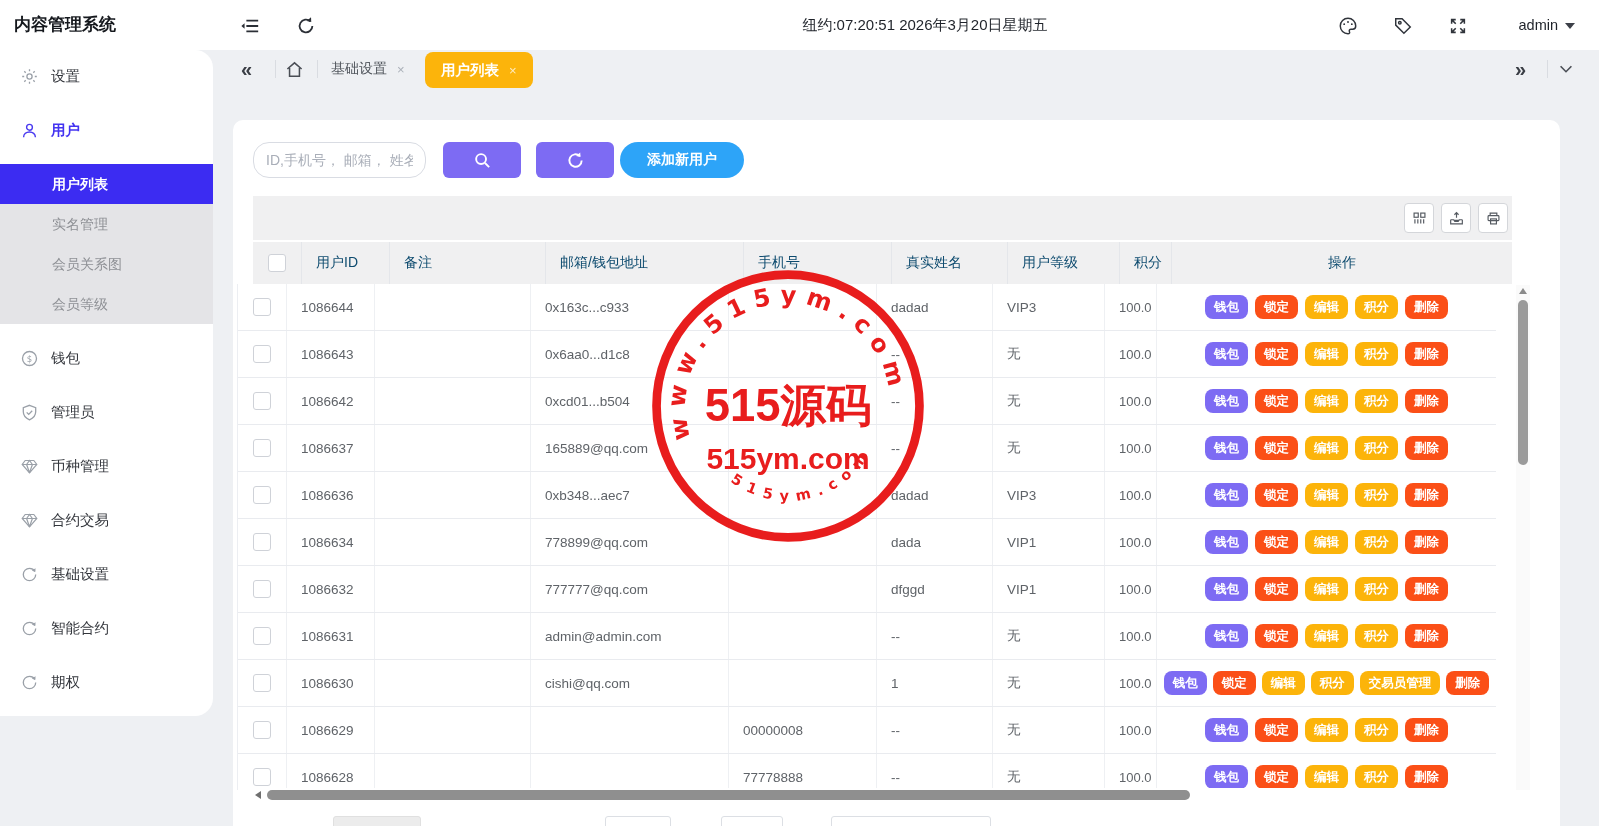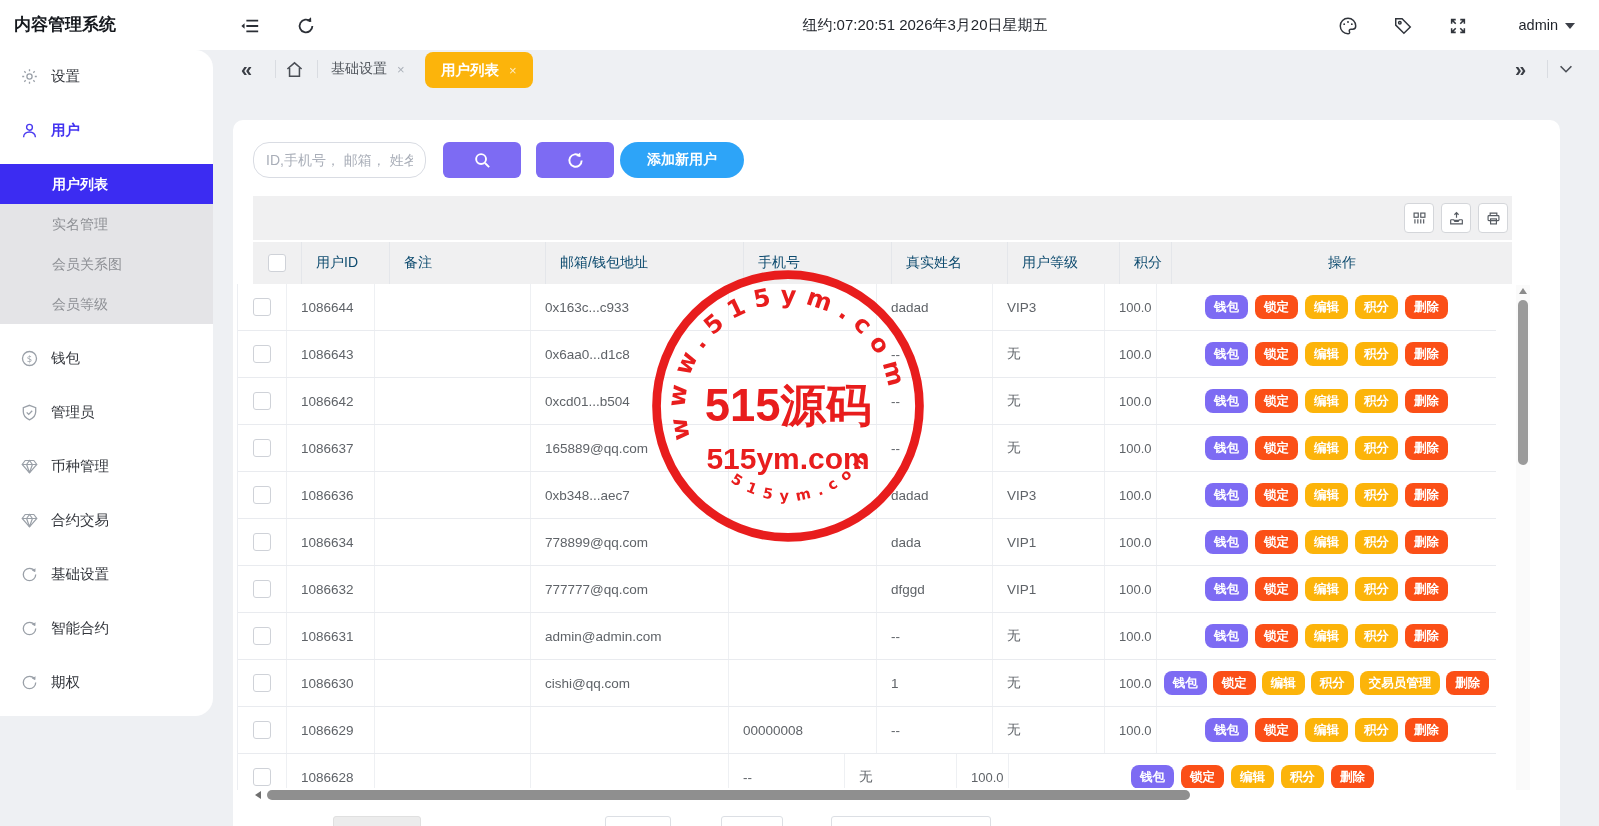--- a/index.html
+++ b/index.html
@@ -482,20 +482,21 @@
           <button class="abtn" style="background: rgb(251, 79, 23);">删除</button>
         </div>
       </div>
       <div class="trow">
         <div class="cell center" style="width: 49px;">
           <div class="checkbox"></div>
         </div>
         <div class="cell" style="width: 88px;">1086628</div>
         <div class="cell" style="width: 156px;"></div>
         <div class="cell" style="width: 198px;"></div>
+        <div class="cell" style="width: 148px;">77778888</div>
         <div class="cell" style="width: 116px;">--</div>
         <div class="cell" style="width: 112px;">无</div>
         <div class="cell" style="width: 52px; font-size: 13px;">100.0</div>
         <div class="cell center actions" style="flex: 1 1 0%; border-right: none;">
           <button class="abtn" style="background: rgb(125, 107, 243);">钱包</button>
           <button class="abtn" style="background: rgb(251, 79, 23);">锁定</button>
           <button class="abtn" style="background: rgb(252, 180, 10);">编辑</button>
           <button class="abtn" style="background: rgb(252, 180, 10);">积分</button>
           <button class="abtn" style="background: rgb(251, 79, 23);">删除</button>
         </div>

